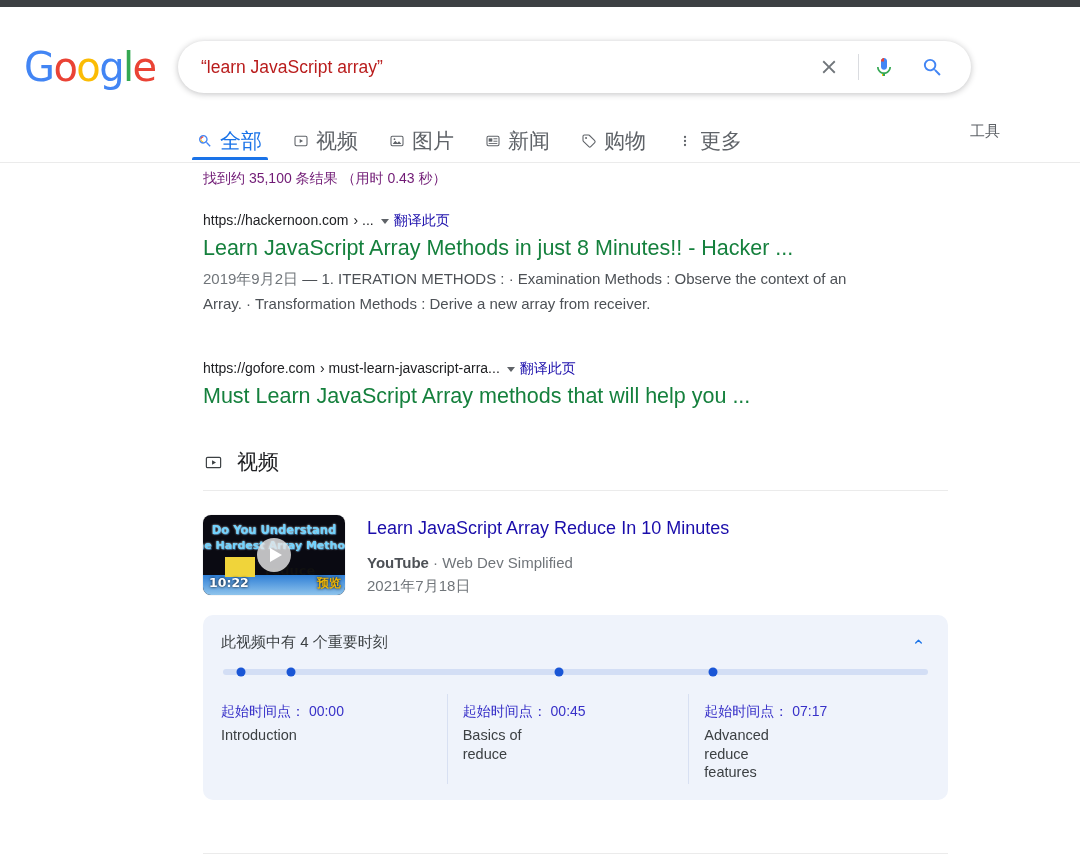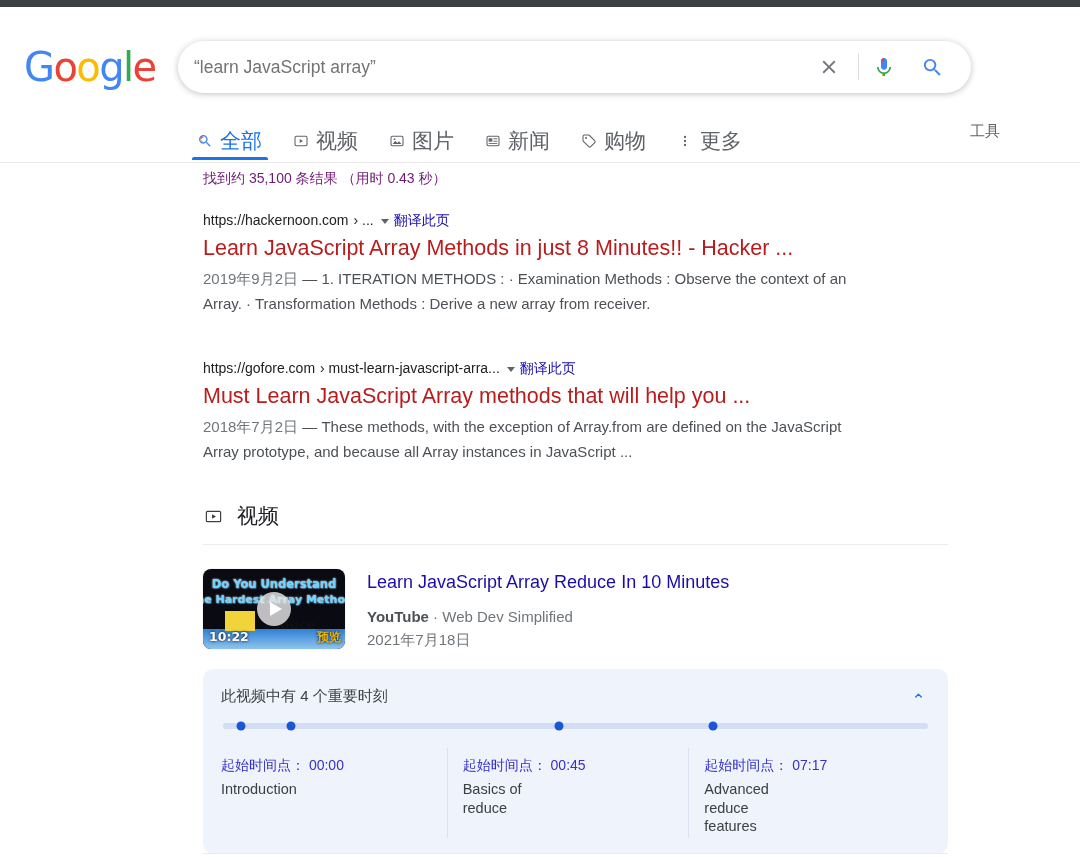--- a/index.html
+++ b/index.html
@@ -32,22 +32,22 @@
   .g4{color:#4285F4;} .g5{color:#34A853;} .g6{color:#EA4335;}
 
   .searchbox {
     position:absolute; left:178px; top:34px;
     width:793px; height:52px;
     background:#fff; border-radius:26px;
     box-shadow: 0 1px 6px rgba(32,33,36,.28);
     display:flex; align-items:center;
   }
   .search-query {
-    flex:1; margin-left:16px; margin-right:10px;
-    font-size:17.5px; color:#737373; line-height:24px;
+    flex:1; margin-left:23px; margin-right:10px;
+    font-size:17.5px; color:#b91c1c; line-height:24px;
     white-space:nowrap; overflow:hidden;
     font-family:"Liberation Sans", sans-serif;
   }
   .sb-icon { display:flex; align-items:center; justify-content:center; cursor:pointer; }
   .clear-icon { width:34px; height:34px; margin-right:6px; }
   .sb-divider { width:1px; height:26px; background:#dadce0; margin:0 12px 0 6px; }
   .mic-icon { width:26px; height:28px; margin-right:22px; }
   .go-icon  { width:26px; height:26px; margin-right:26px; }
 
   
@@ -91,21 +91,21 @@
     margin-bottom:4px; flex-wrap:nowrap;
   }
   .res-url { color:#202124; font-size:14px; white-space:nowrap; }
   .res-caret {
     display:inline-block; margin:0 5px 0 7px;
     width:0;height:0;border-left:4px solid transparent;border-right:4px solid transparent;
     border-top:5px solid #5f6368; position:relative; top:1px;
   }
   .translate-link { color:#1a0dab; font-size:14px; cursor:pointer; }
   .res-title {
-    font-size:21.5px; line-height:28px; color:#b91c1c; margin:2px 0 4px 0;
+    font-size:21.5px; line-height:28px; color:#15803d; margin:2px 0 4px 0;
     cursor:pointer; font-weight:400;
     font-family:"Liberation Sans","DejaVu Sans",sans-serif;
   }
   .res-snippet {
     font-size:15px; line-height:25px; color:#4d5156; max-width:675px;
     font-family:"Liberation Sans","DejaVu Sans",sans-serif;
   }
   .snippet-date { color:#70757a; }
 
   
@@ -348,24 +348,20 @@
     </div>
 
     <div class="result">
       <div class="res-url-line">
         <span class="res-url">https://gofore.com</span>
         <span class="res-url crumb" style="margin-left:5px;">› must-learn-javascript-arra...</span>
         <span class="res-caret"></span>
         <span class="translate-link">翻译此页</span>
       </div>
       <div class="res-title">Must Learn JavaScript Array methods that will help you ...</div>
-      <div class="res-snippet">
-        <span class="snippet-date">2018年7月2日</span>
-        <span>— These methods, with the exception of Array.from are defined on the JavaScript Array prototype, and because all Array instances in JavaScript ...</span>
-      </div>
     </div>
 
     <div class="video-section">
 
       <div class="vs-head">
         <span class="vs-head-ico">
           <svg width="19" height="19" viewBox="0 0 24 24">
             <rect x="3" y="5.5" width="18" height="13" rx="1.6" fill="none" stroke="#3c4043" stroke-width="1.5"></rect>
             <path d="M10.2 9.3l5 2.7-5 2.7z" fill="#3c4043"></path>
           </svg>

